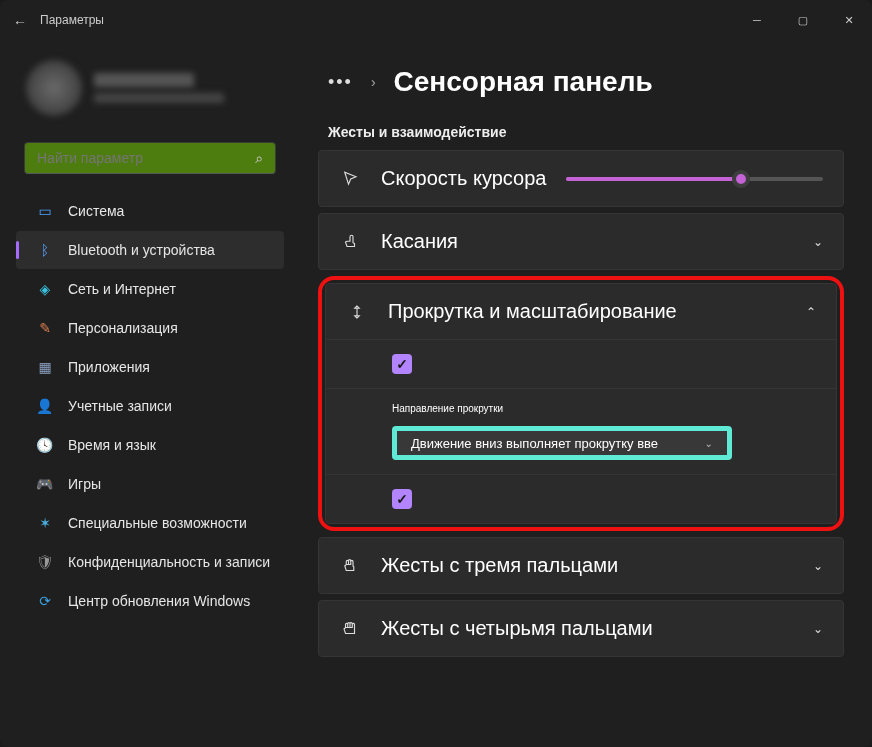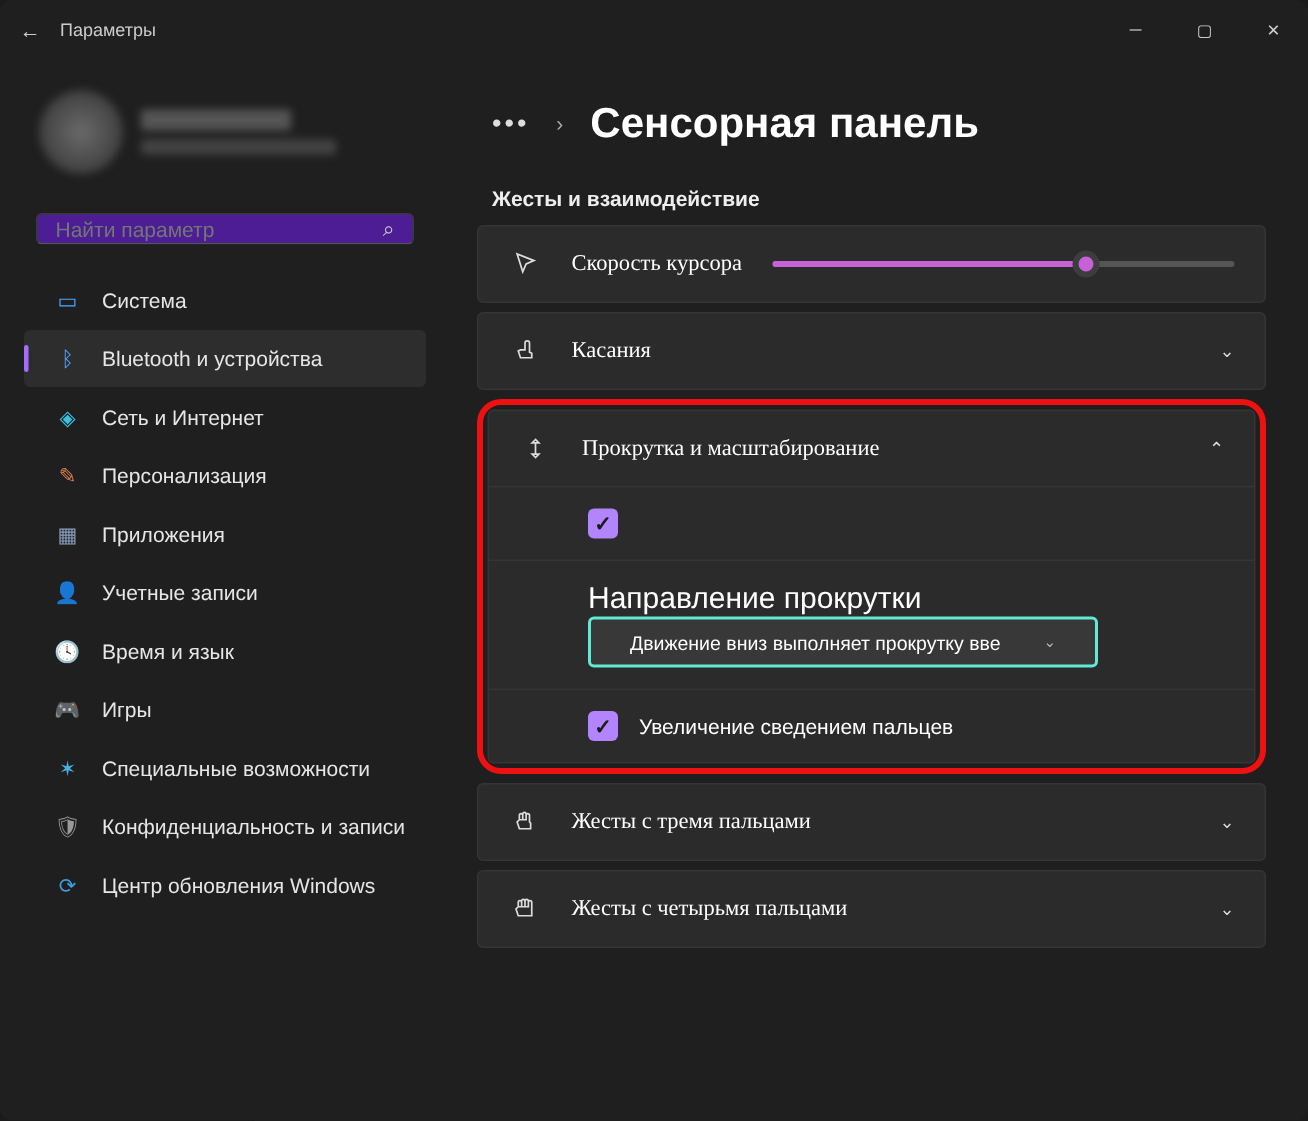--- a/index.html
+++ b/index.html
@@ -9,50 +9,50 @@
 .titlebar .back { width:40px; text-align:center; font-size:14px; cursor:pointer; }
 .titlebar .win-controls { margin-left:auto; display:flex; }
 .titlebar .win-controls div { width:46px; height:40px; display:flex; align-items:center; justify-content:center; font-size:11px; cursor:pointer; }
 .body { flex:1; display:flex; overflow:hidden; }
 .sidebar { width:300px; padding:12px 8px 12px 8px; overflow:hidden; }
 .profile { display:flex; align-items:center; gap:12px; padding:8px 12px 18px 18px; }
 .avatar { width:56px; height:56px; border-radius:50%; background:radial-gradient(circle,#6a6a6a 0%,#3a3a3a 80%); filter:blur(3px); }
 .profile-text { filter:blur(3px); }
 .profile-name { font-size:14px; font-weight:600; color:#ddd; background:#555; height:14px; width:100px; border-radius:2px; margin-bottom:6px; }
 .profile-email { font-size:11px; color:#888; background:#444; height:10px; width:130px; border-radius:2px; }
-.search { margin:8px 16px 18px 16px; background:#4c1d95; border:1px solid #3a3a3a; border-bottom:1px solid #555; border-radius:4px; height:21px; display:flex; align-items:center; padding:0 12px; }
+.search { margin:8px 16px 18px 16px; background:#4d7c0f; border:1px solid #3a3a3a; border-bottom:1px solid #555; border-radius:4px; height:32px; display:flex; align-items:center; padding:0 12px; }
 .search input { flex:1; background:transparent; border:none; color:#ccc; font-size:14px; outline:none; }
 .search .icon { color:#ccc; font-size:14px; }
 .nav { list-style:none; }
 .nav li { display:flex; align-items:center; gap:14px; height:38px; padding:0 10px 0 20px; margin:1px 8px; border-radius:4px; font-size:14px; color:#e6e6e6; cursor:pointer; position:relative; }
 .nav li .icon { width:18px; height:18px; display:flex; align-items:center; justify-content:center; font-size:14px; }
 .nav li.active { background:#2d2d2d; }
 .nav li.active::before { content:""; position:absolute; left:0; top:10px; width:3px; height:18px; background:#a66cff; border-radius:2px; }
 .main { flex:1; padding:0 28px 20px 18px; overflow-y:auto; }
 .breadcrumb { display:flex; align-items:center; gap:18px; padding:26px 0 22px 10px; }
 .dots { font-size:18px; letter-spacing:2px; color:#ddd; cursor:pointer; }
 .bc-sep { color:#aaa; font-size:14px; }
 .page-title { font-size:28px; font-weight:600; }
 .section-label { font-size:14px; font-weight:600; margin:4px 0 10px 10px; color:#eee; }
 .card { background:#2b2b2b; border:1px solid #353535; border-radius:4px; margin-bottom:6px; }
 .card-row { display:flex; align-items:center; padding:16px 20px; gap:20px; }
 .card-row .icon { width:22px; display:flex; justify-content:center; color:#ddd; font-size:16px; }
-.card-row .label { font-size:15px;font-family:Liberation Serif, serif; }
+.card-row .label { font-size:20px; }
 .card-row .expand { margin-left:auto; color:#ddd; font-size:12px; }
 .slider-wrap { margin-left:auto; display:flex; align-items:center; flex:1; max-width:320px; }
 .slider-track { height:4px; background:#555; border-radius:2px; position:relative; width:100%; }
 .slider-fill { position:absolute; height:100%; background:#c462d6; border-radius:2px; width:68%; }
 .slider-thumb { position:absolute; left:68%; top:50%; width:18px; height:18px; background:#c462d6; border:4px solid #3d3d3d; border-radius:50%; transform:translate(-50%,-50%); }
 .highlight-box { border:4px solid #e11; border-radius:16px; padding:3px; margin-bottom:6px; }
 .highlight-box .card { margin:0; }
 .sub-section { border-top:1px solid #353535; padding:14px 20px 14px 66px; }
 .chk-row { display:flex; align-items:center; gap:14px; font-size:14px; }
 .chk { width:20px; height:20px; border-radius:4px; background:#b285ff; display:flex; align-items:center; justify-content:center; color:#1a1a1a; font-size:14px; font-weight:bold; }
-.sub-label { font-size:20px; }
-.select { background:#383838; border:2px solid #5eead4; border-radius:4px; height:34px; display:flex; align-items:center; padding:0 26px; max-width:340px; font-size:13px; cursor:pointer; }
+.sub-label { font-size:10px; margin-bottom:12px; }
+.select { background:#383838; border:5px solid #5eead4; border-radius:4px; height:34px; display:flex; align-items:center; padding:0 14px; max-width:340px; font-size:13px; cursor:pointer; }
 .select .chev { margin-left:auto; font-size:10px; color:#bbb; }
 svg { width:18px; height:18px; }
 </style>
 </head>
 <body>
 
 <div class="window">
   <div class="titlebar">
     <div class="back">←</div>
     <div>Параметры</div>
@@ -179,21 +179,20 @@
           <div class="sub-section">
             <div class="sub-label">Направление прокрутки</div>
             <div class="select">
               <span>Движение вниз выполняет прокрутку вве</span>
               <span class="chev">⌄</span>
             </div>
           </div>
           <div class="sub-section">
             <div class="chk-row">
               <div class="chk">✓</div>
-              <span>Увеличение сведением пальцев</span>
             </div>
           </div>
         </div>
       </div>
 
       <div class="card">
         <div class="card-row">
           <span class="icon">
               <svg viewBox="0 0 24 24" fill="none" stroke="#ddd" stroke-width="1.5">
                 <path d="M7 10V6a1.5 1.5 0 013 0v4M10 10V5a1.5 1.5 0 013 0v5M13 10V6a1.5 1.5 0 013 0v6l1 1v5H7l-2-6 2-2z"></path>

